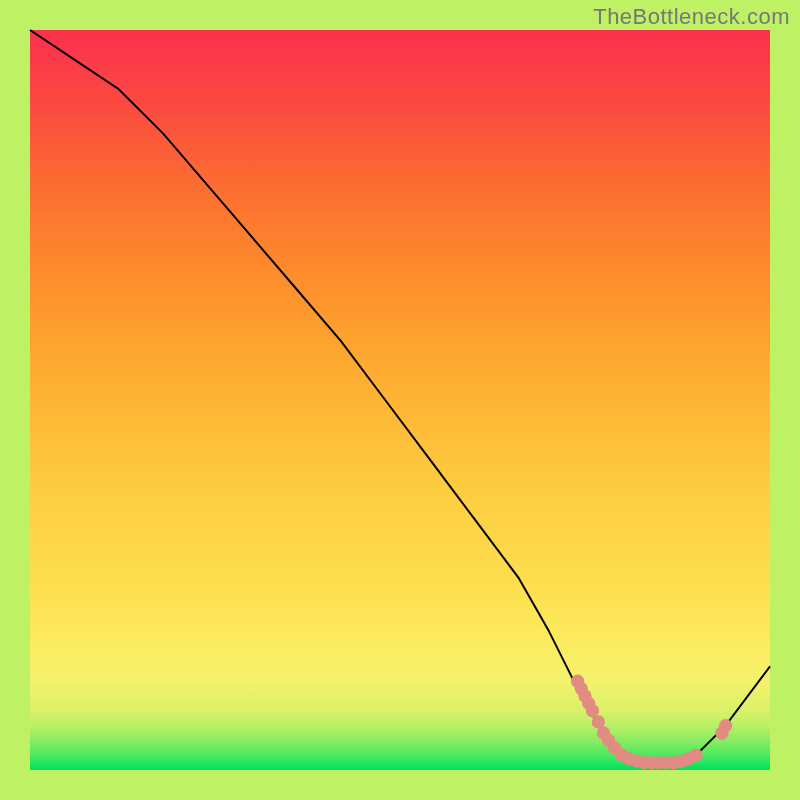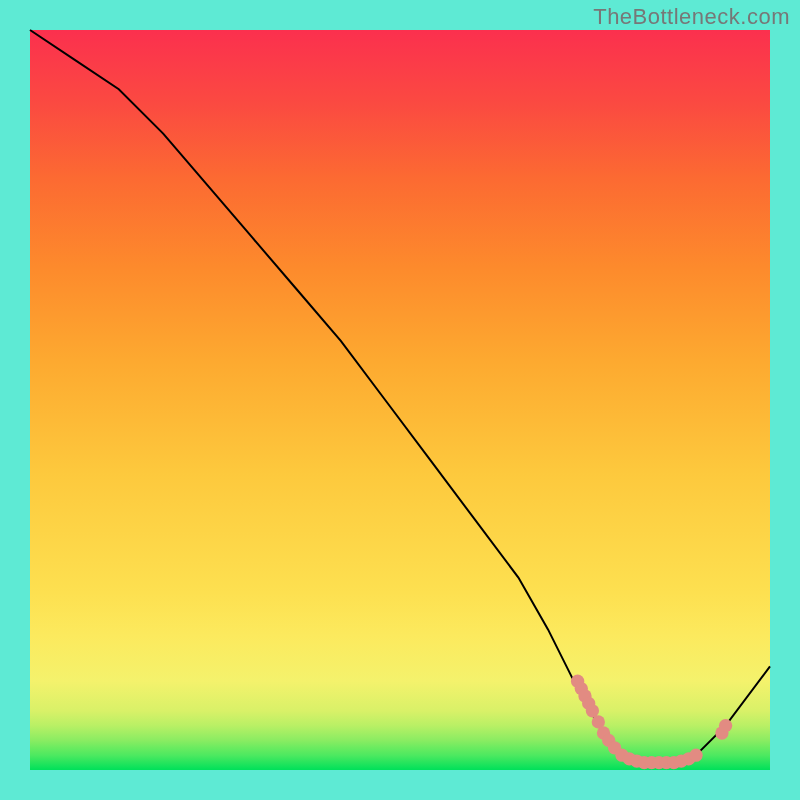--- a/index.html
+++ b/index.html
@@ -8,21 +8,21 @@
     width: 800px;
     height: 800px;
     background: #000;
     font-family: Arial, Helvetica, sans-serif;
     overflow: hidden;
   }
   .frame {
     position: relative;
     width: 800px;
     height: 800px;
-    background: #5eead4;
+    background: #bef264;
     text-align: right;
   }
   .watermark {
     position: absolute;
     top: 4px;
     right: 10px;
     color: #777;
     font-size: 22px;
     font-weight: 500;
     letter-spacing: 0.5px;

